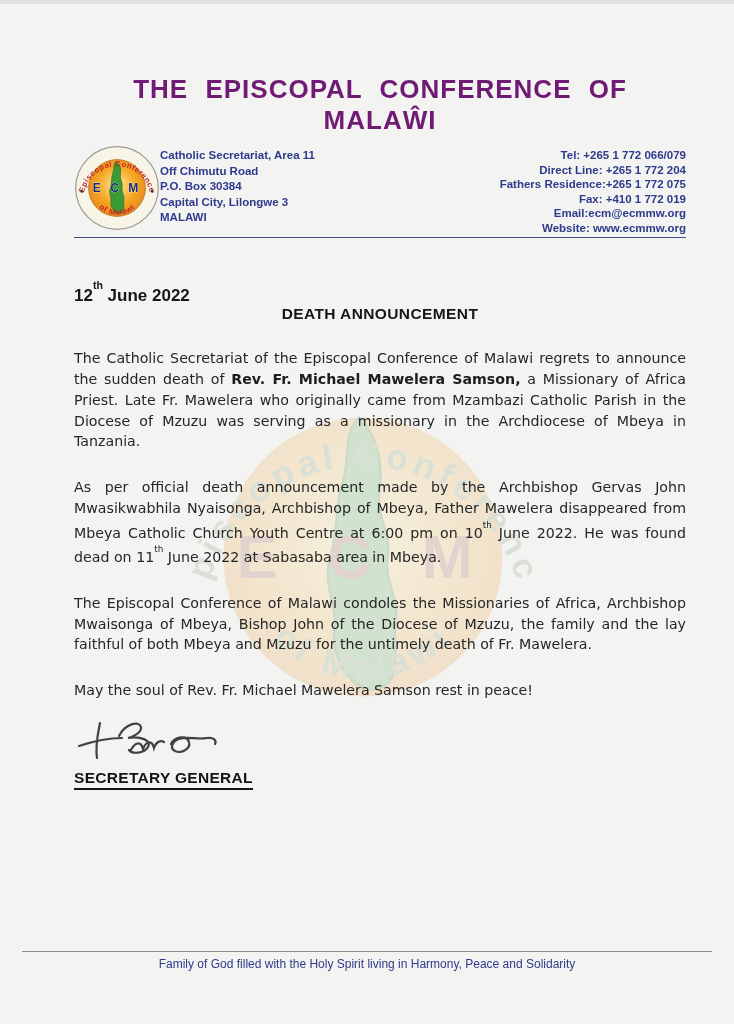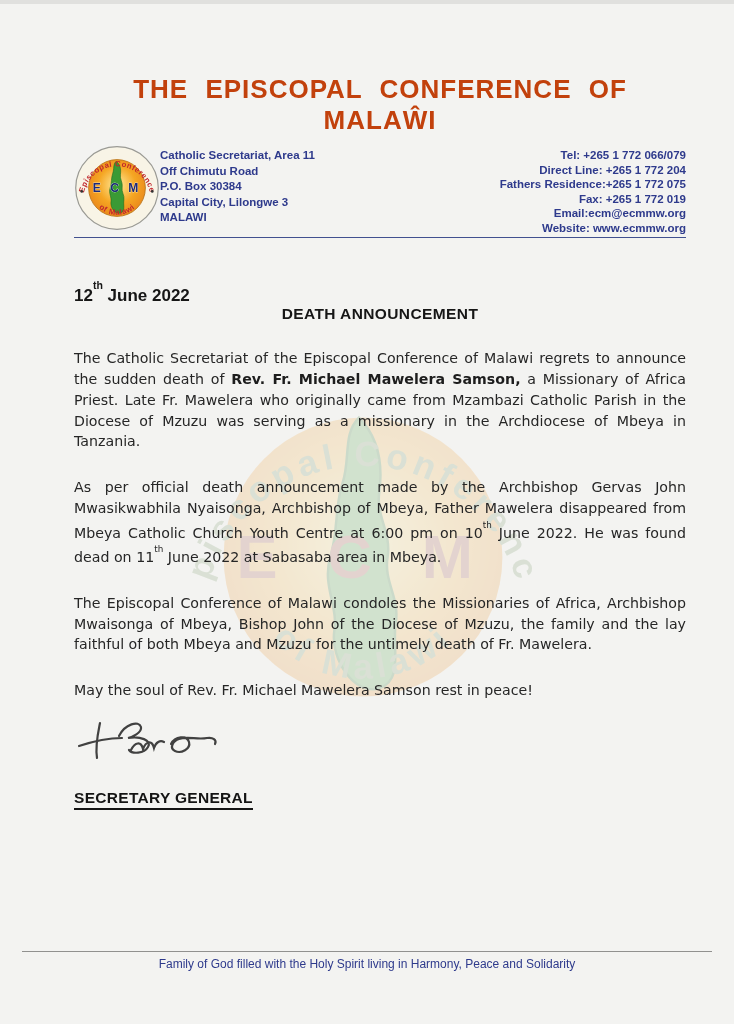--- a/index.html
+++ b/index.html
@@ -27,21 +27,21 @@
   .content { position:relative; z-index:1; padding:0 48px 0 74px; }
 
   
   .lh-title {
     margin-top:74px;
     text-align:center;
     font-size:26px;
     font-weight:600;
     letter-spacing:1px;
     word-spacing:9px;
-    color:#c2410c;
+    color:#701a75;
   }
   .lh-row { display:flex; align-items:flex-start; margin-top:9px; }
   .lh-logo { width:86px; height:86px; flex:0 0 auto; }
   .lh-address { font-size:11.5px; font-weight:bold; color:#2e3a8c; line-height:15.6px; padding-top:3px; }
   .lh-contacts { margin-left:auto; text-align:right; font-size:11.5px; font-weight:bold; color:#2e3a8c; line-height:14.6px; padding-top:3px; }
   .lh-rule { border:none; border-top:1.6px solid #41508f; margin:1px 0 0 0; }
 
   
   .date-line { margin-top:46px; font-size:17px; font-weight:bold; color:#161616; }
   .heading   { text-align:center; font-size:15.5px; font-weight:bold; color:#161616; letter-spacing:0.4px; }
@@ -54,21 +54,21 @@
     text-align:justify;
     color:#262626;
   }
   .para:last-of-type { text-align:left; }
   .para b { color:#1d1d1d; }
   sup.ord { font-size:0.62em; position:relative; top:-0.45em; }
 
   
   .signature { margin-top:14px; height:50px; }
   .sig-name { font-size:15.5px; font-weight:bold; color:#141414; margin-top:2px; }
-  .sig-role { font-size:15.5px; font-weight:bold; color:#141414; margin-top:20px; }
+  .sig-role { font-size:15.5px; font-weight:bold; color:#141414; margin-top:0; }
   .sig-role span { display:inline-block; border-bottom:2.4px solid #141414; padding-bottom:0.5px; letter-spacing:0.3px; }
 
   
   .footer { position:absolute; left:0; right:0; top:951px; z-index:1; }
   .footer-rule { border:none; border-top:1.2px solid #91918f; margin:0 22px; }
   .footer-motto { margin-top:5px; text-align:center; font-size:12px; color:#2e3a8c; }
   .footer-note  { margin-top:6px; text-align:center; font-size:11px; color:#2e3a8c; }
 </style>
 </head>
 <body>
@@ -133,21 +133,21 @@
         <div>Off Chimutu Road</div>
         <div>P.O. Box 30384</div>
         <div>Capital City, Lilongwe 3</div>
         <div>MALAWI</div>
       </div>
 
       <div class="lh-contacts">
         <div>Tel: +265 1 772 066/079</div>
         <div>Direct Line: +265 1 772 204</div>
         <div>Fathers Residence:+265 1 772 075</div>
-        <div>Fax: +265 1 772 019</div>
+        <div>Fax: +410 1 772 019</div>
         <div>Email:ecm@ecmmw.org</div>
         <div>Website: www.ecmmw.org</div>
       </div>
     </div>
 
     <hr class="lh-rule">
 
     
     <div class="date-line"><span>12</span><sup class="ord">th</sup><span> June 2022</span></div>
 

